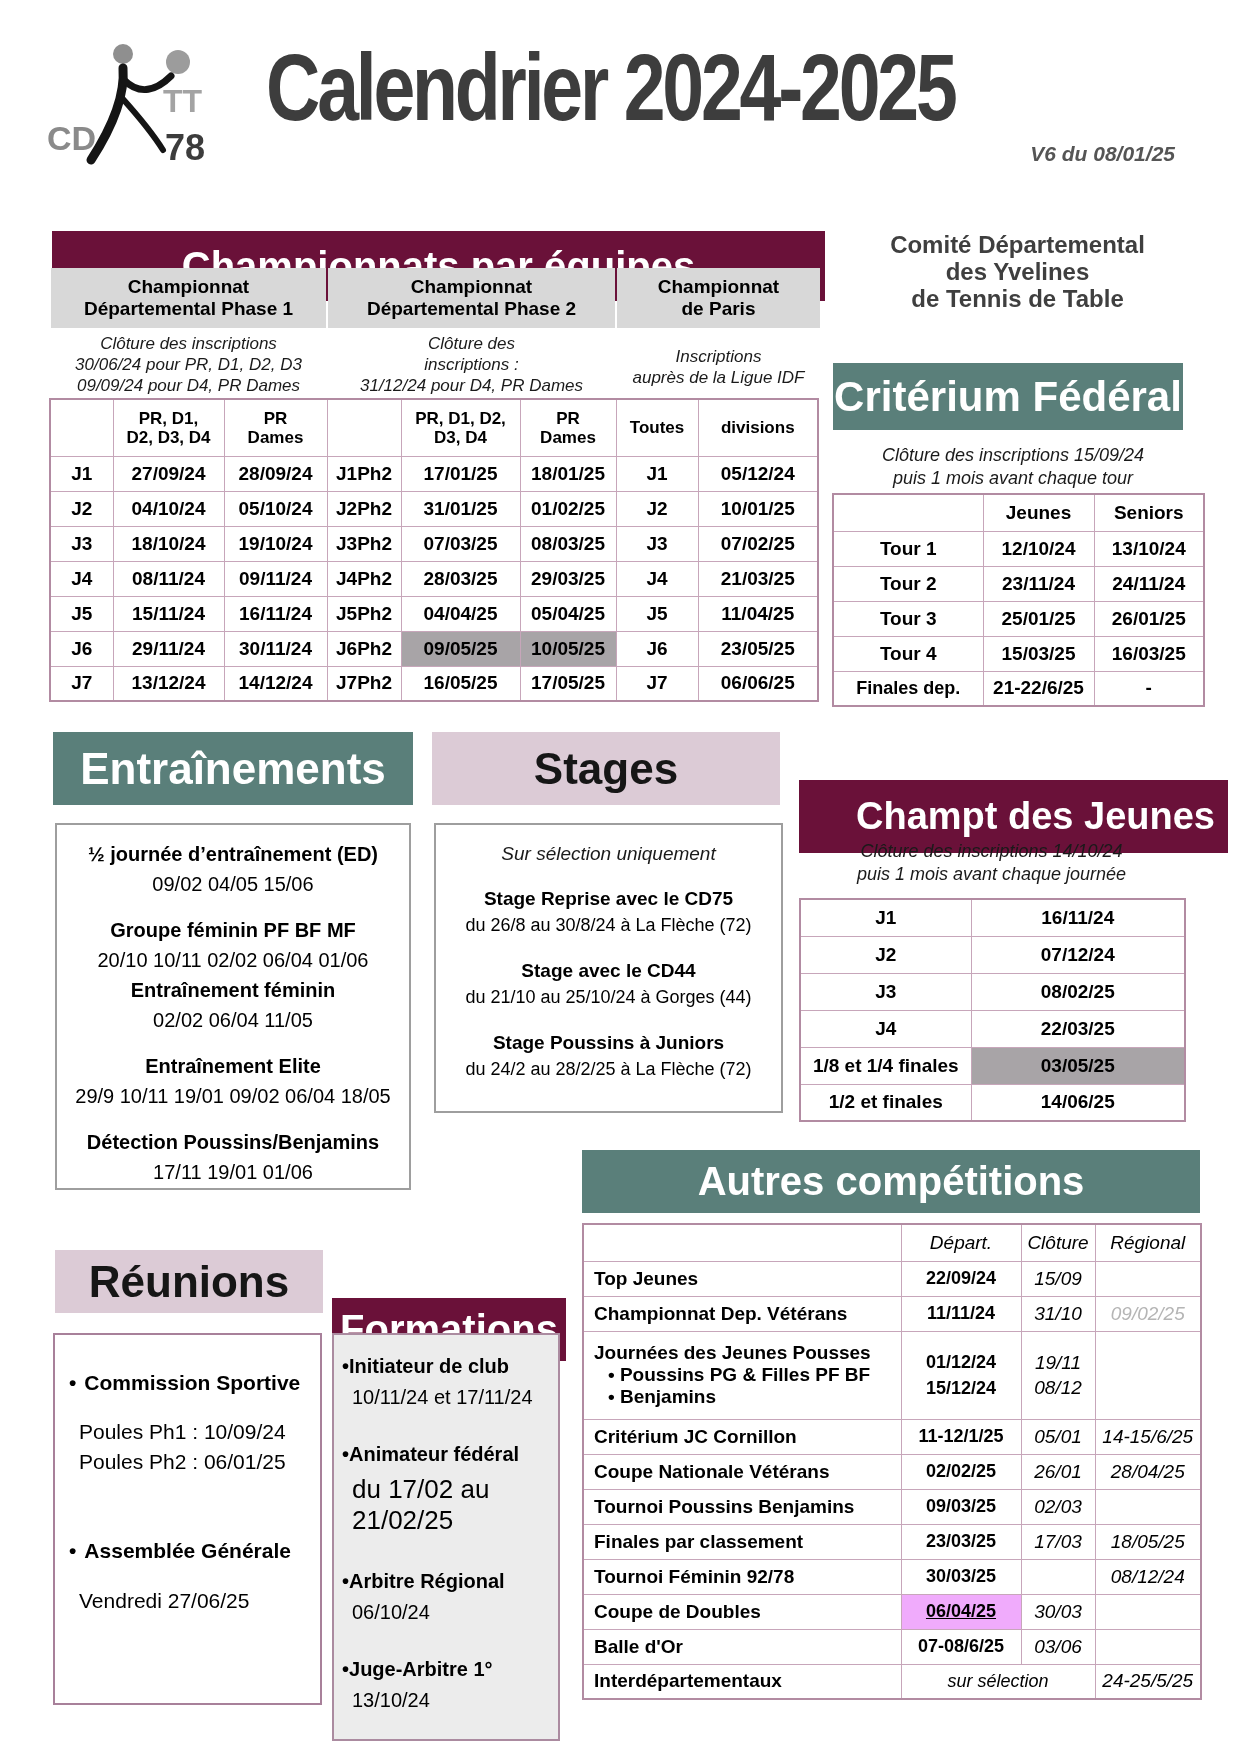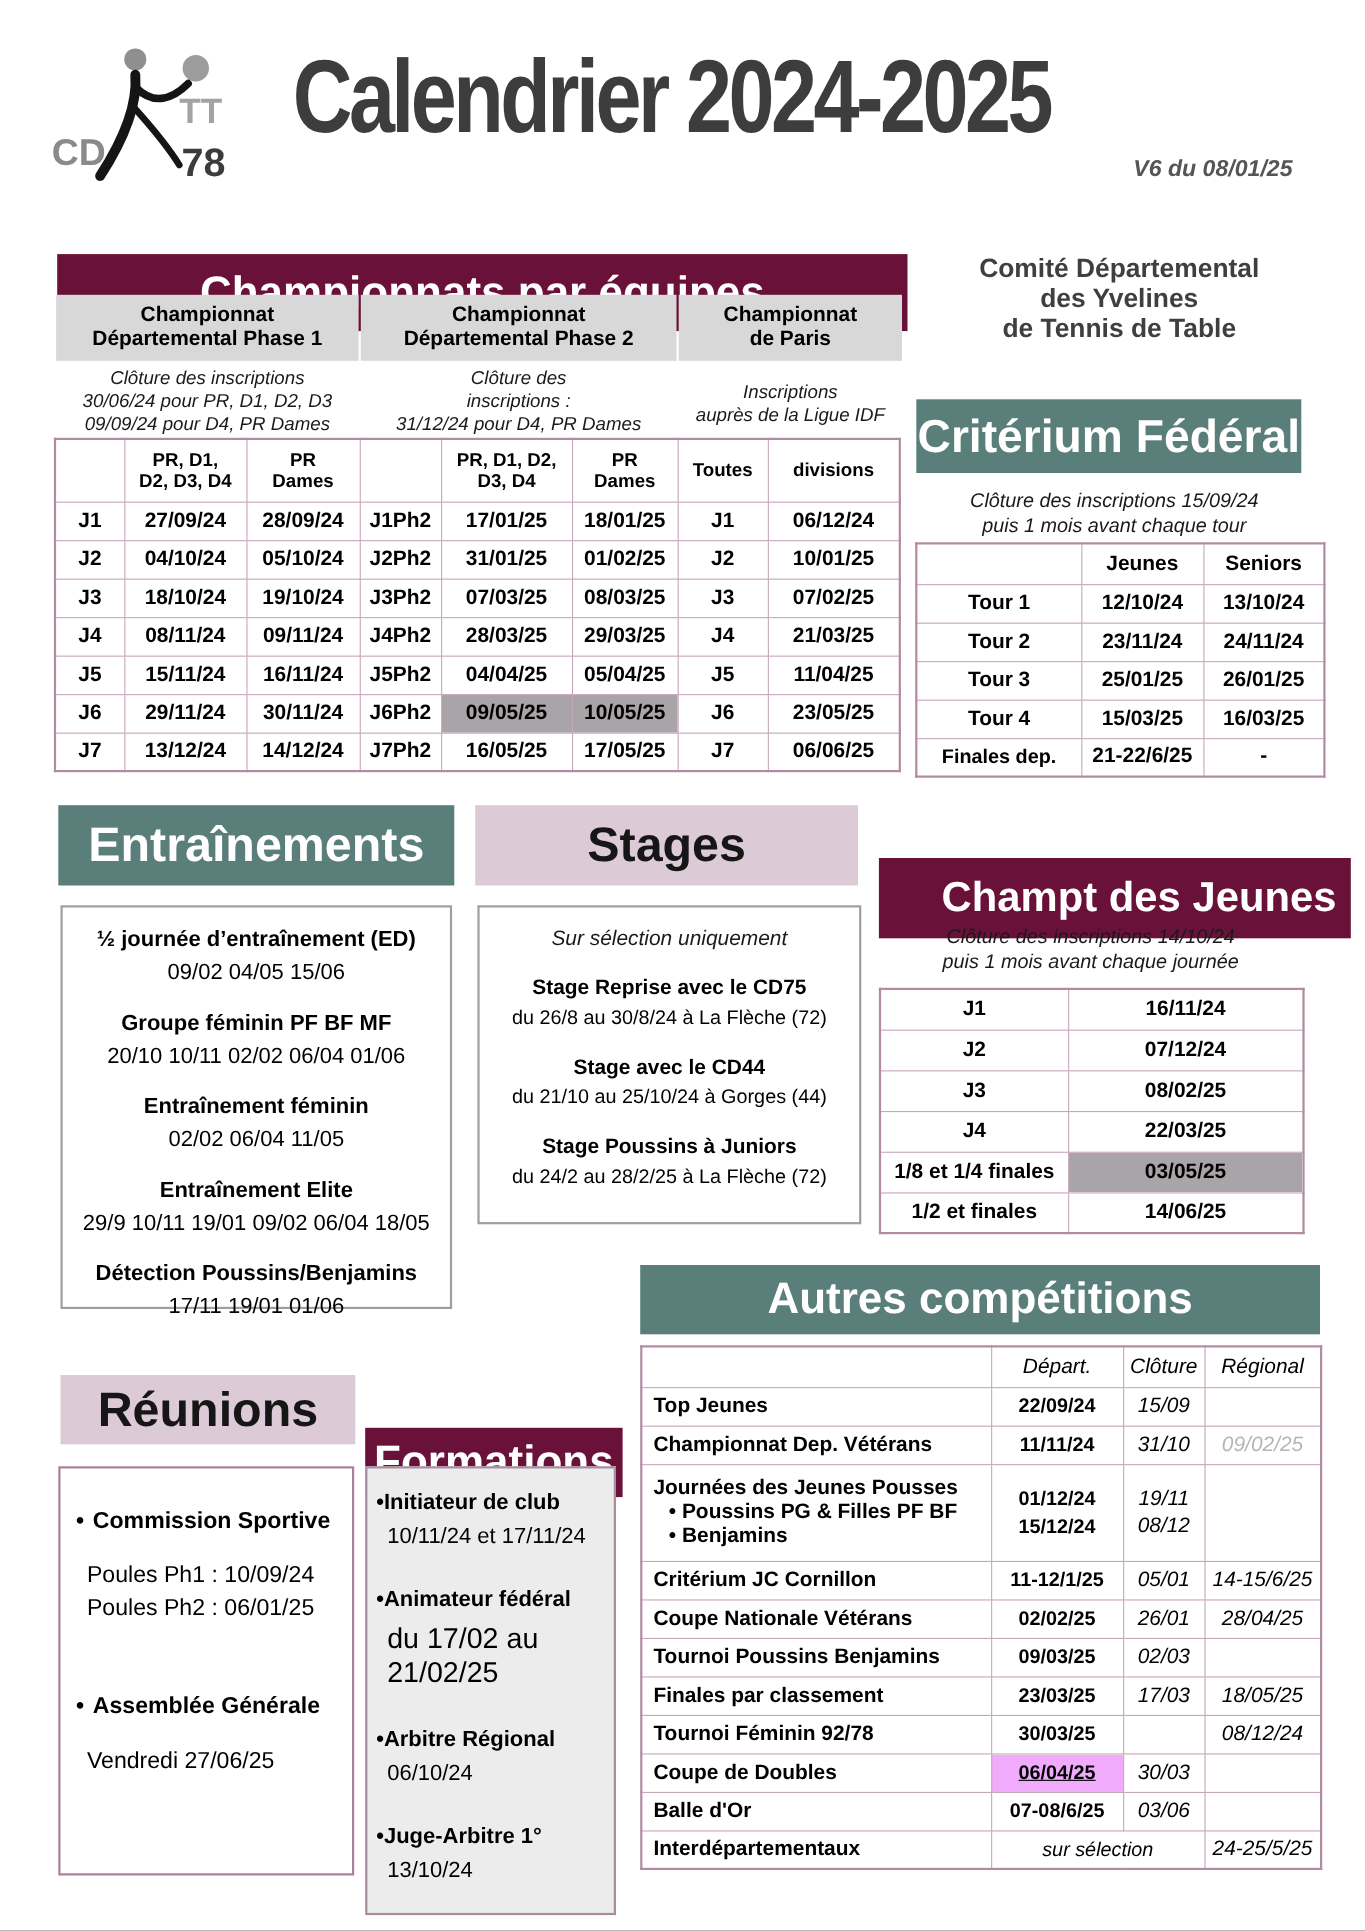--- a/index.html
+++ b/index.html
@@ -108,21 +108,21 @@
       <td class="hdr">divisions</td>
     </tr>
     <tr style="height:35px">
           <td>J1</td>
           <td>27/09/24</td>
           <td>28/09/24</td>
           <td>J1Ph2</td>
           <td>17/01/25</td>
           <td>18/01/25</td>
           <td>J1</td>
-          <td>06/12/24</td>
+          <td>05/12/24</td>
         </tr>
     <tr style="height:35px">
           <td>J2</td>
           <td>04/10/24</td>
           <td>05/10/24</td>
           <td>J2Ph2</td>
           <td>31/01/25</td>
           <td>01/02/25</td>
           <td>J2</td>
           <td>10/01/25</td>
@@ -225,21 +225,21 @@
 
   <div class="abs banner teal" style="left:53px;top:732px;width:360px;height:73px;font-size:44px;">Entraînements</div>
   <div class="abs banner pinkb" style="left:432px;top:732px;width:348px;height:73px;font-size:44px;">Stages</div>
   <div class="abs banner maroon" style="left:799px;top:732px;width:385px;height:73px;font-size:38px;padding-left:44px;">Champt des Jeunes</div>
 
   <div class="abs box" style="left:55px;top:823px;width:356px;height:367px;padding-top:14px;box-sizing:border-box;">
     <div style="margin-bottom:16px;">
       <div class="mid-title">½ journée d’entraînement (ED)</div>
       <div class="mid-dates">09/02 04/05 15/06</div>
     </div>
-    <div style="margin-bottom:16px;">
+    <div style="">
       <div class="mid-title">Groupe  féminin PF BF MF</div>
       <div class="mid-dates">20/10 10/11 02/02 06/04 01/06</div>
     </div>
     <div style="margin-bottom:16px;">
       <div class="mid-title">Entraînement féminin</div>
       <div class="mid-dates">02/02 06/04 11/05</div>
     </div>
     <div style="margin-bottom:16px;">
       <div class="mid-title">Entraînement Elite</div>
       <div class="mid-dates">29/9 10/11 19/01 09/02 06/04 18/05</div>

